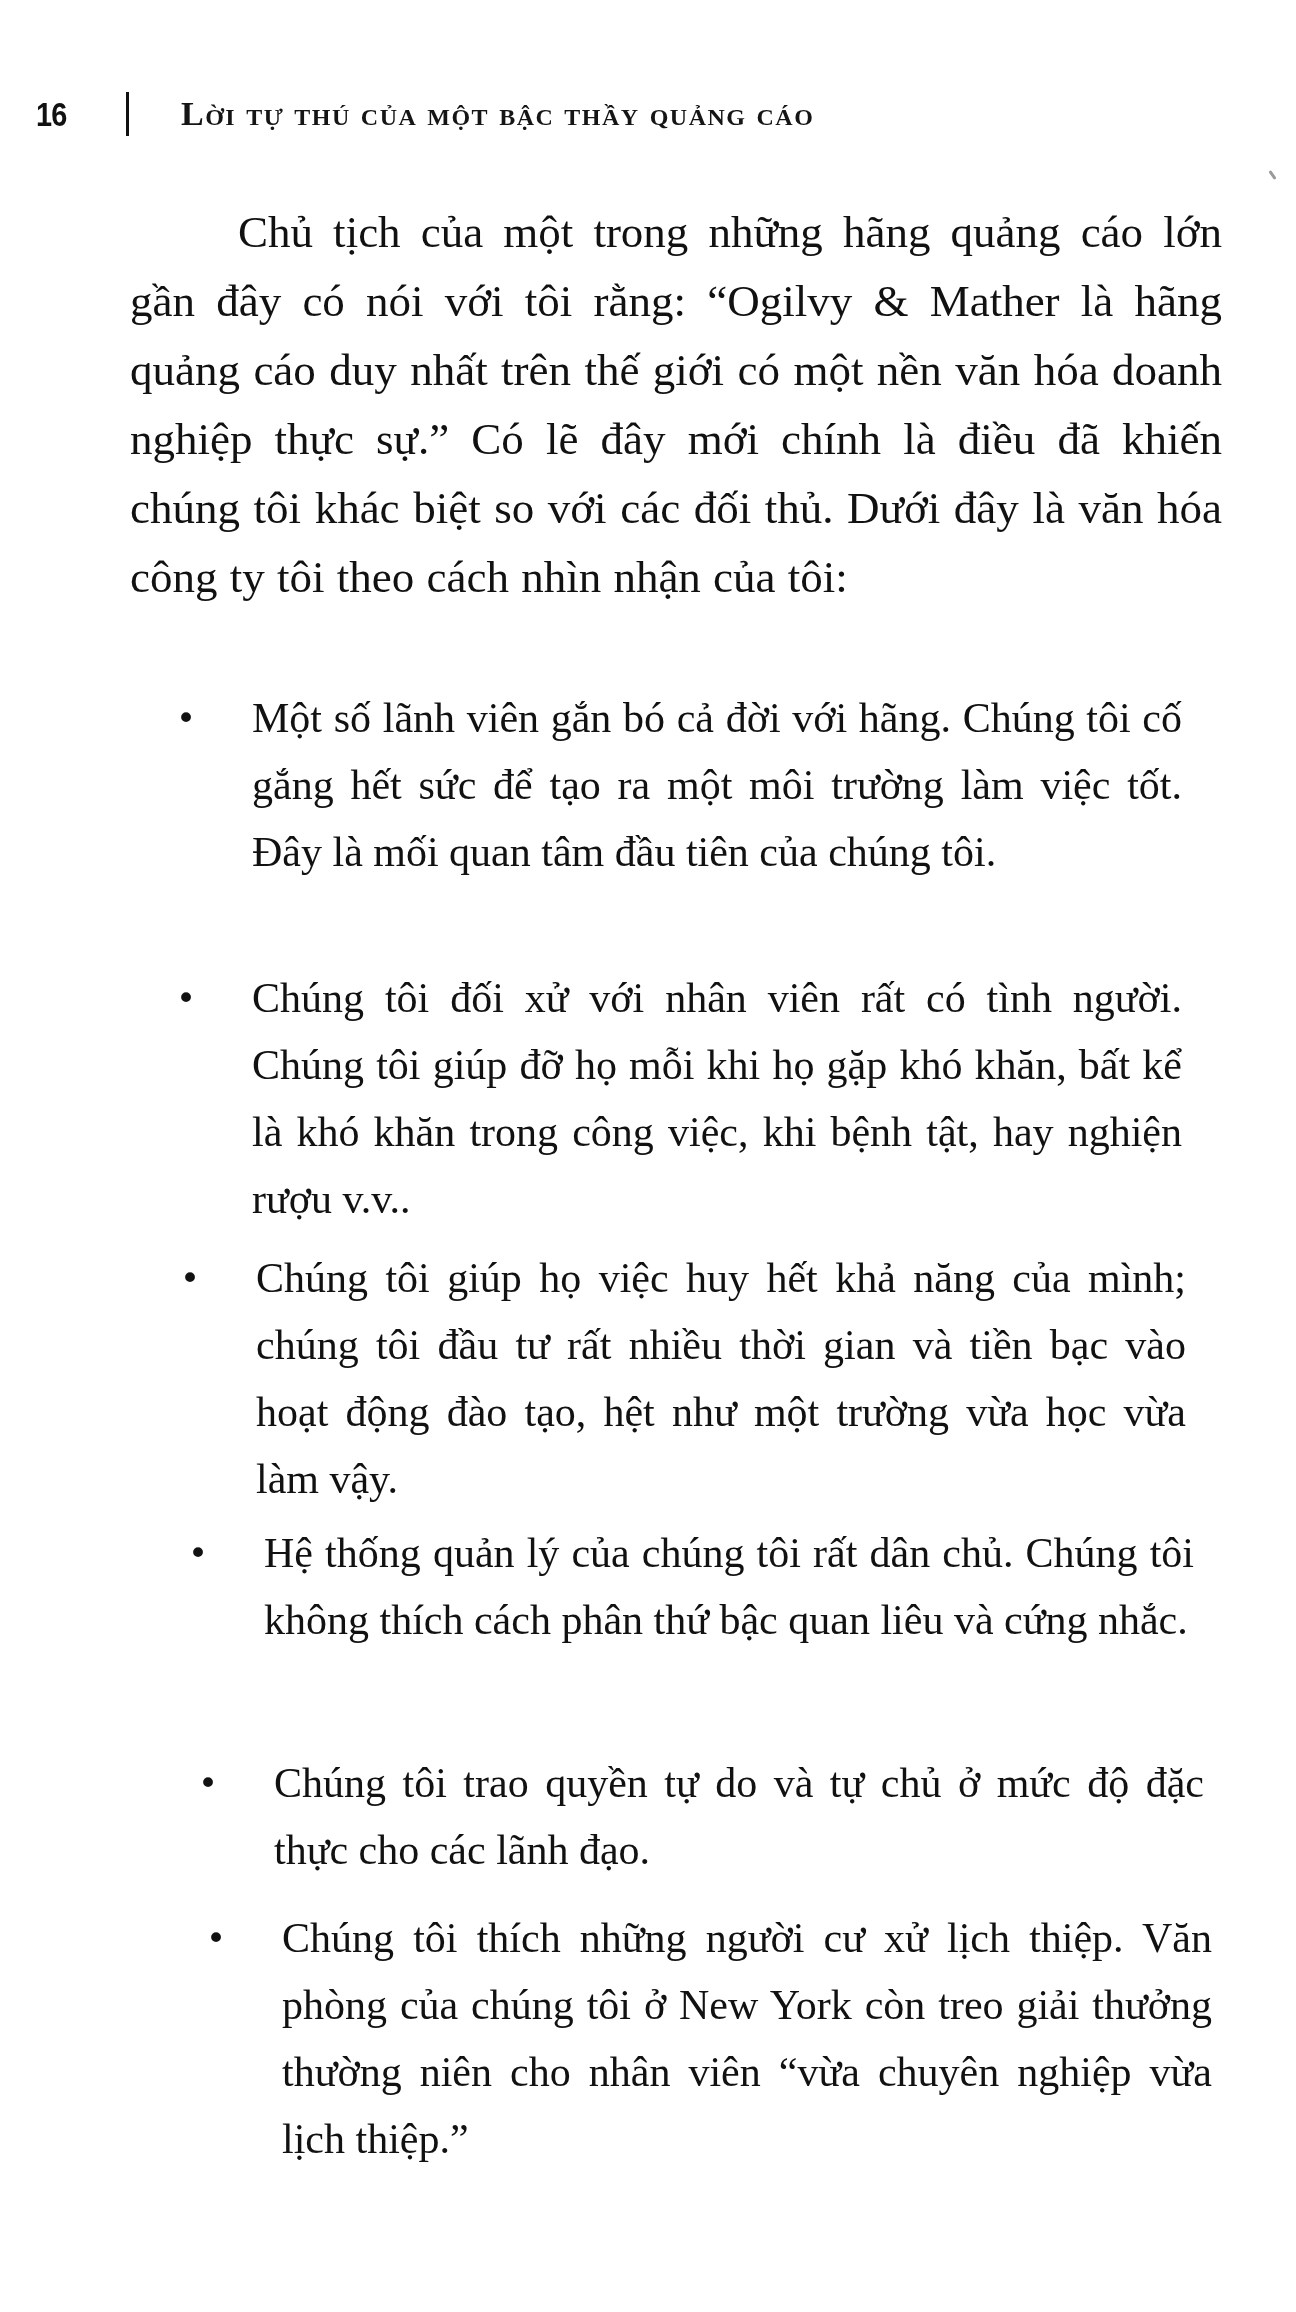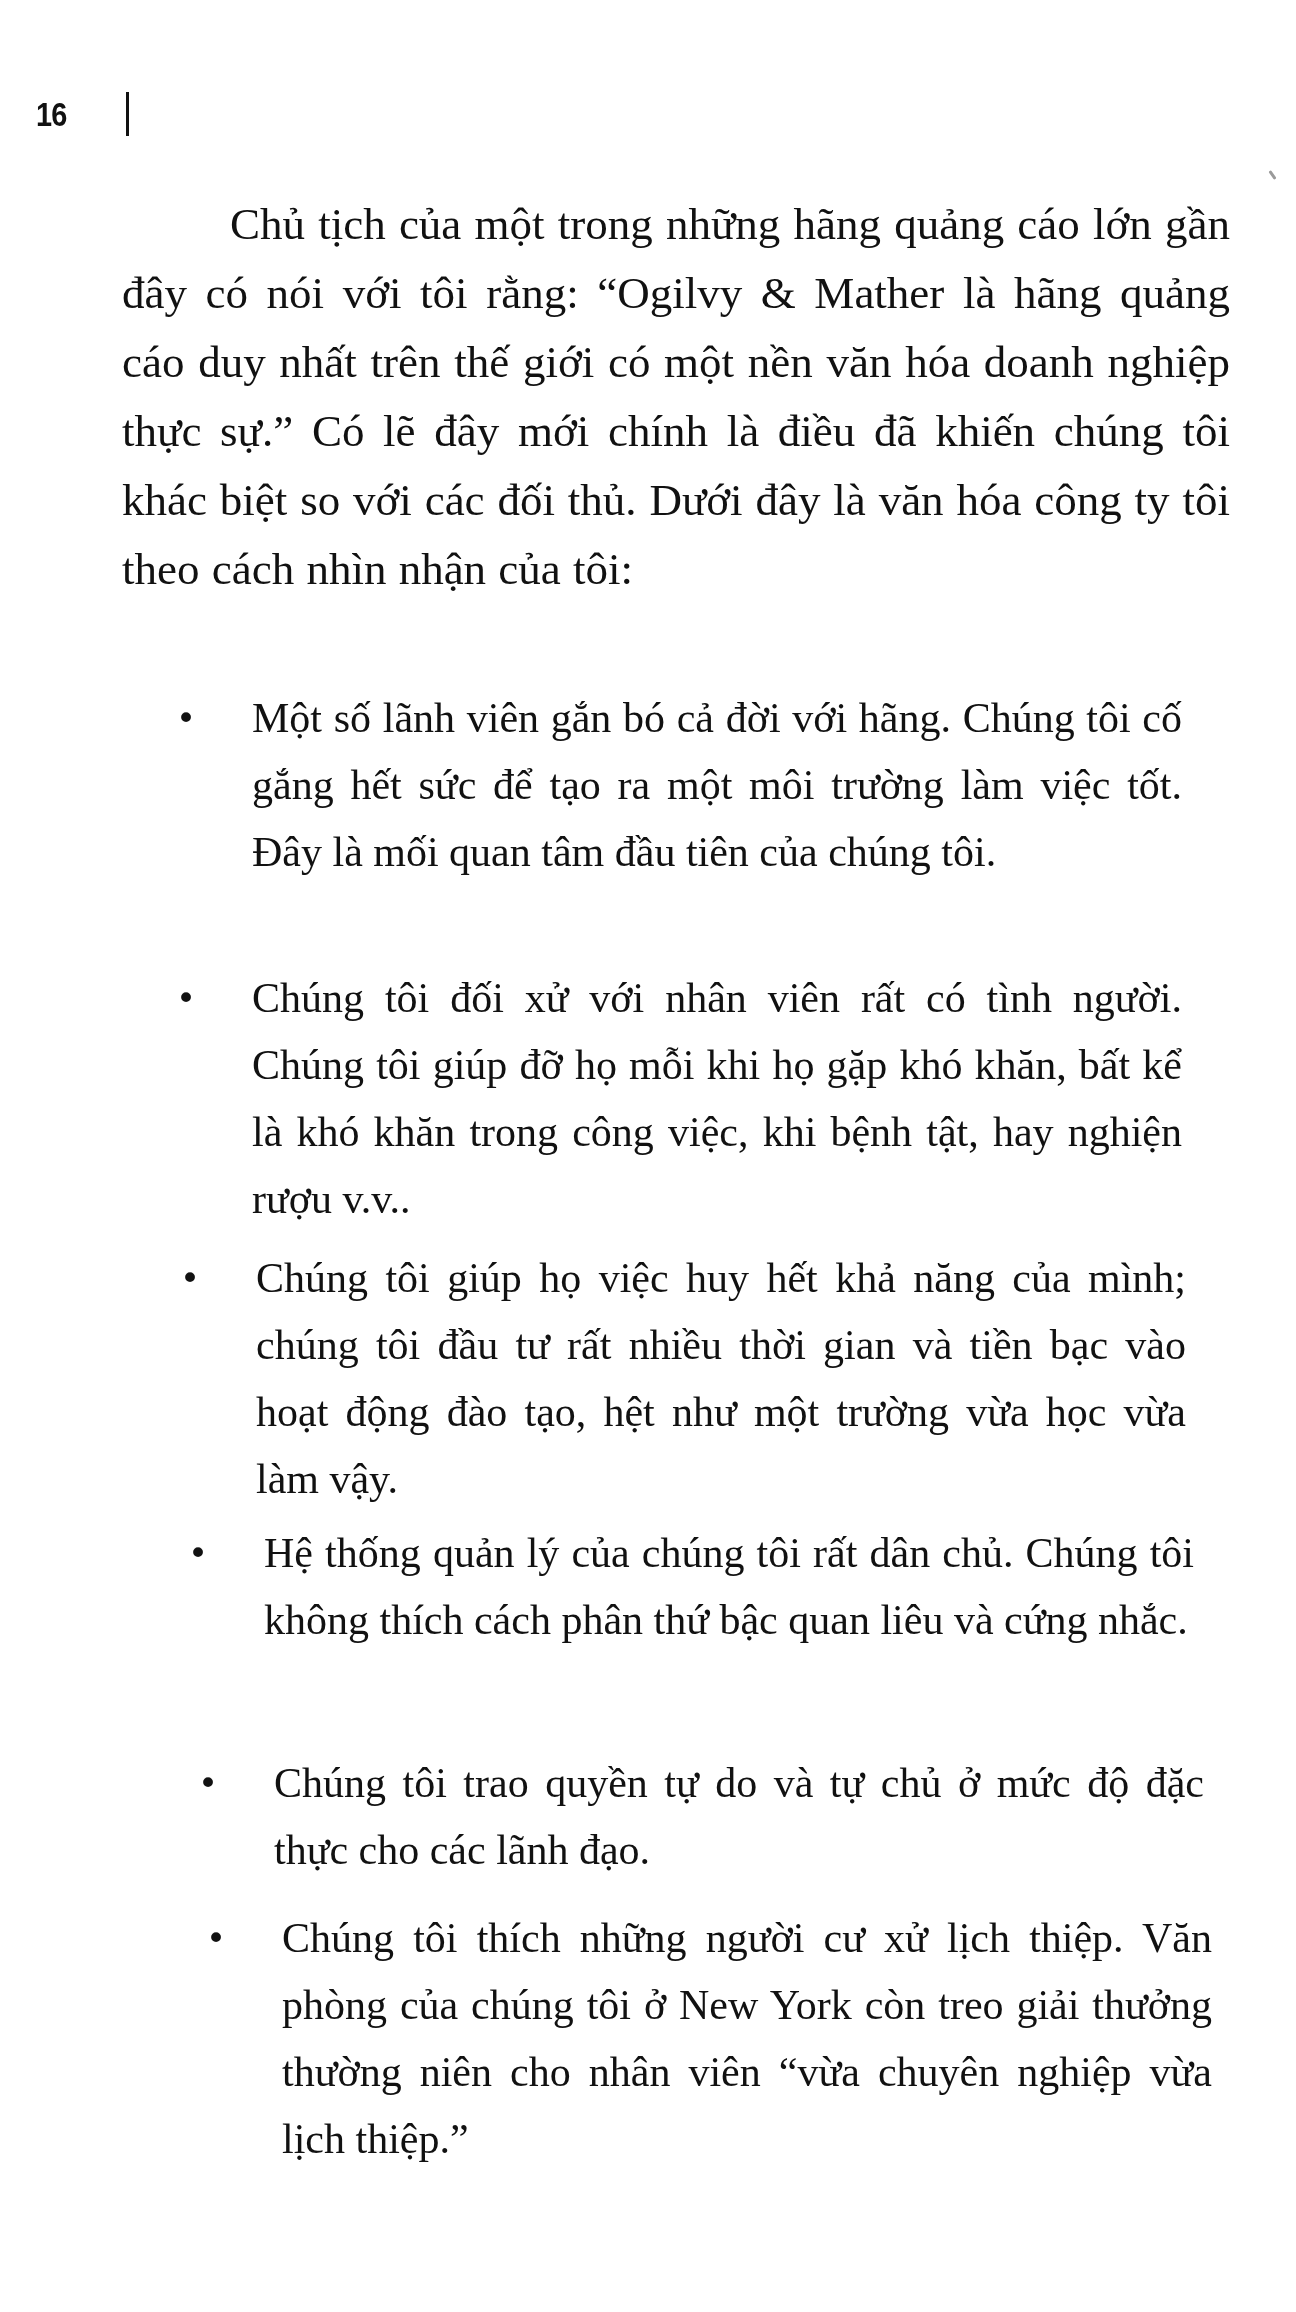--- a/index.html
+++ b/index.html
@@ -68,21 +68,21 @@
     .body-text {
       position: absolute;
       left: 122px;
       top: 190px;
       width: 1108px;
       font-size: 45px;
       line-height: 69px;
       text-align: justify;
     }
     .intro-paragraph {
-      margin: 0;
+      margin: 8px;
       text-indent: 108px;
       word-spacing: 1px;
     }
     .culture-list {
       list-style: none;
       margin: 0;
       padding: 0;
       position: absolute;
       left: 0;
       top: 0;
@@ -105,20 +105,21 @@
     .item-text { display: block; }
   </style>
 </head>
 <body>
 
 <div class="page">
 
   <div class="running-header">
     <span class="page-number">16</span>
     <span class="header-divider"></span>
+    <span class="book-title">Lời tự thú của một bậc thầy quảng cáo</span>
   </div>
 
   <span class="stray-mark"></span>
 
   <div class="body-text">
     <p class="intro-paragraph">Chủ tịch của một trong những hãng quảng cáo lớn gần đây có nói với tôi rằng: “Ogilvy &amp; Mather là hãng quảng cáo duy nhất trên thế giới có một nền văn hóa doanh nghiệp thực sự.” Có lẽ đây mới chính là điều đã khiến chúng tôi khác biệt so với các đối thủ. Dưới đây là văn hóa công ty tôi theo cách nhìn nhận của tôi:</p>
   </div>
 
   <ul class="culture-list">
     <li class="list-item" style="left:252px; top:685px;">

